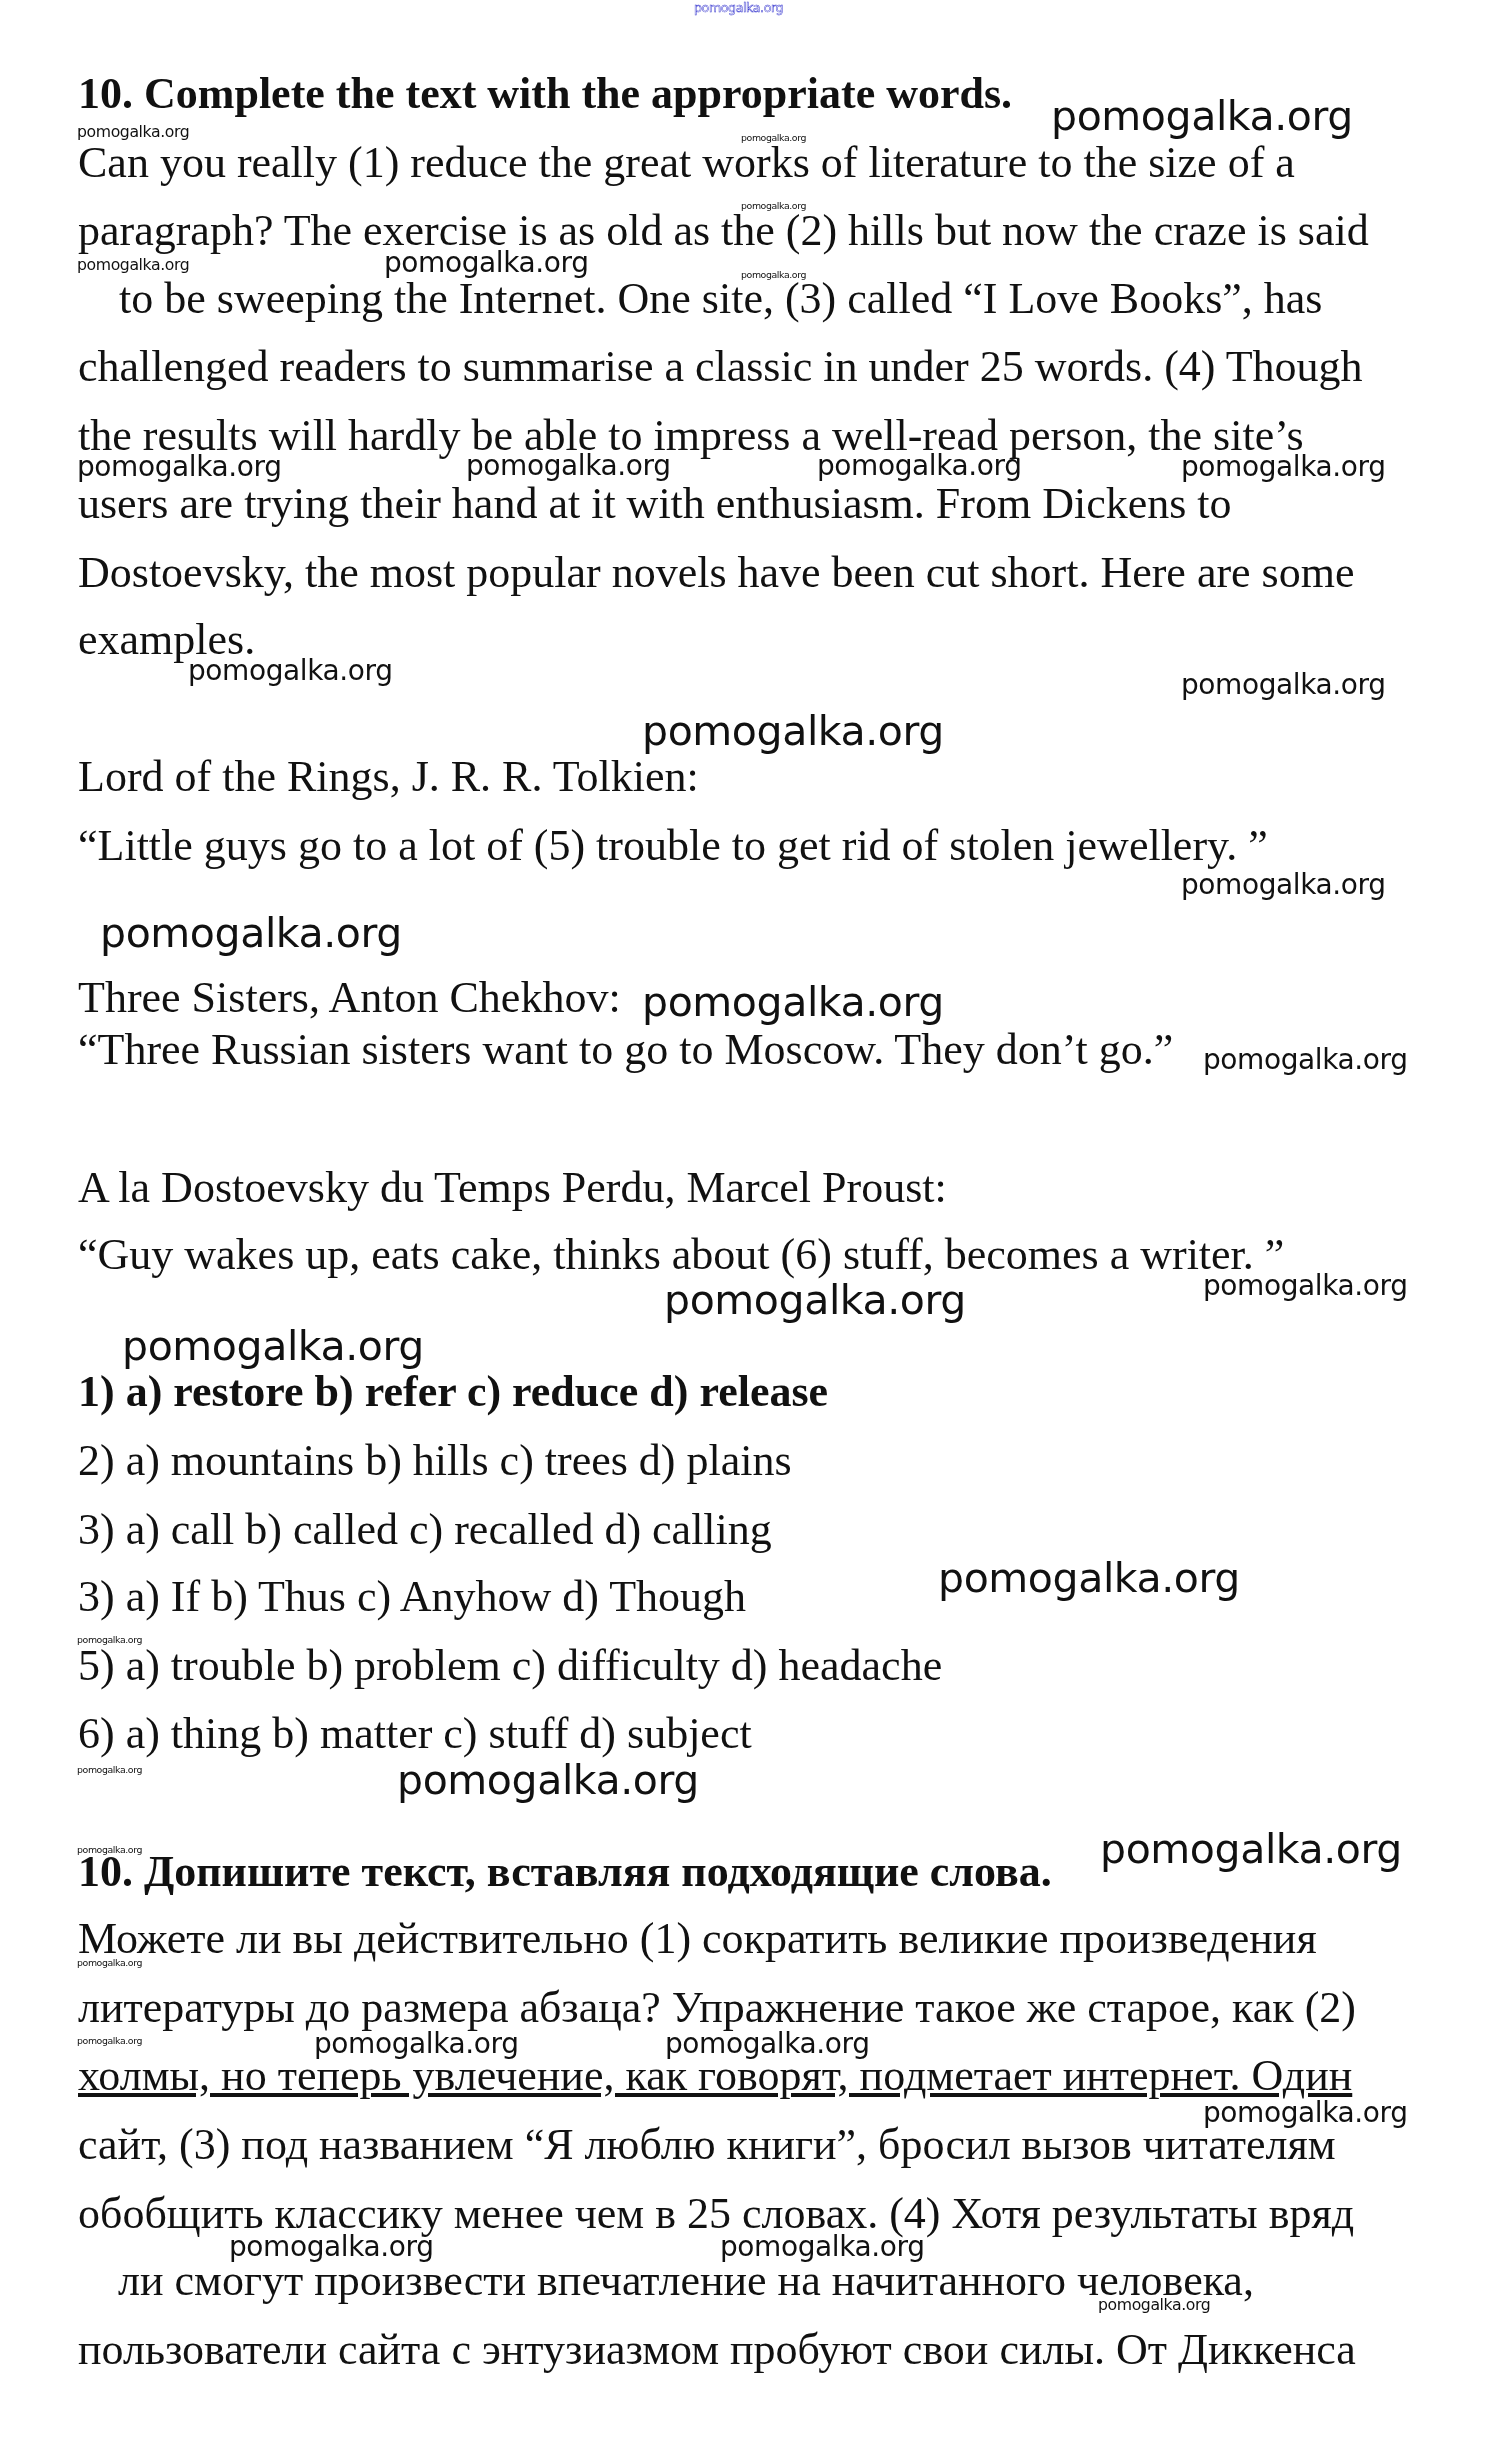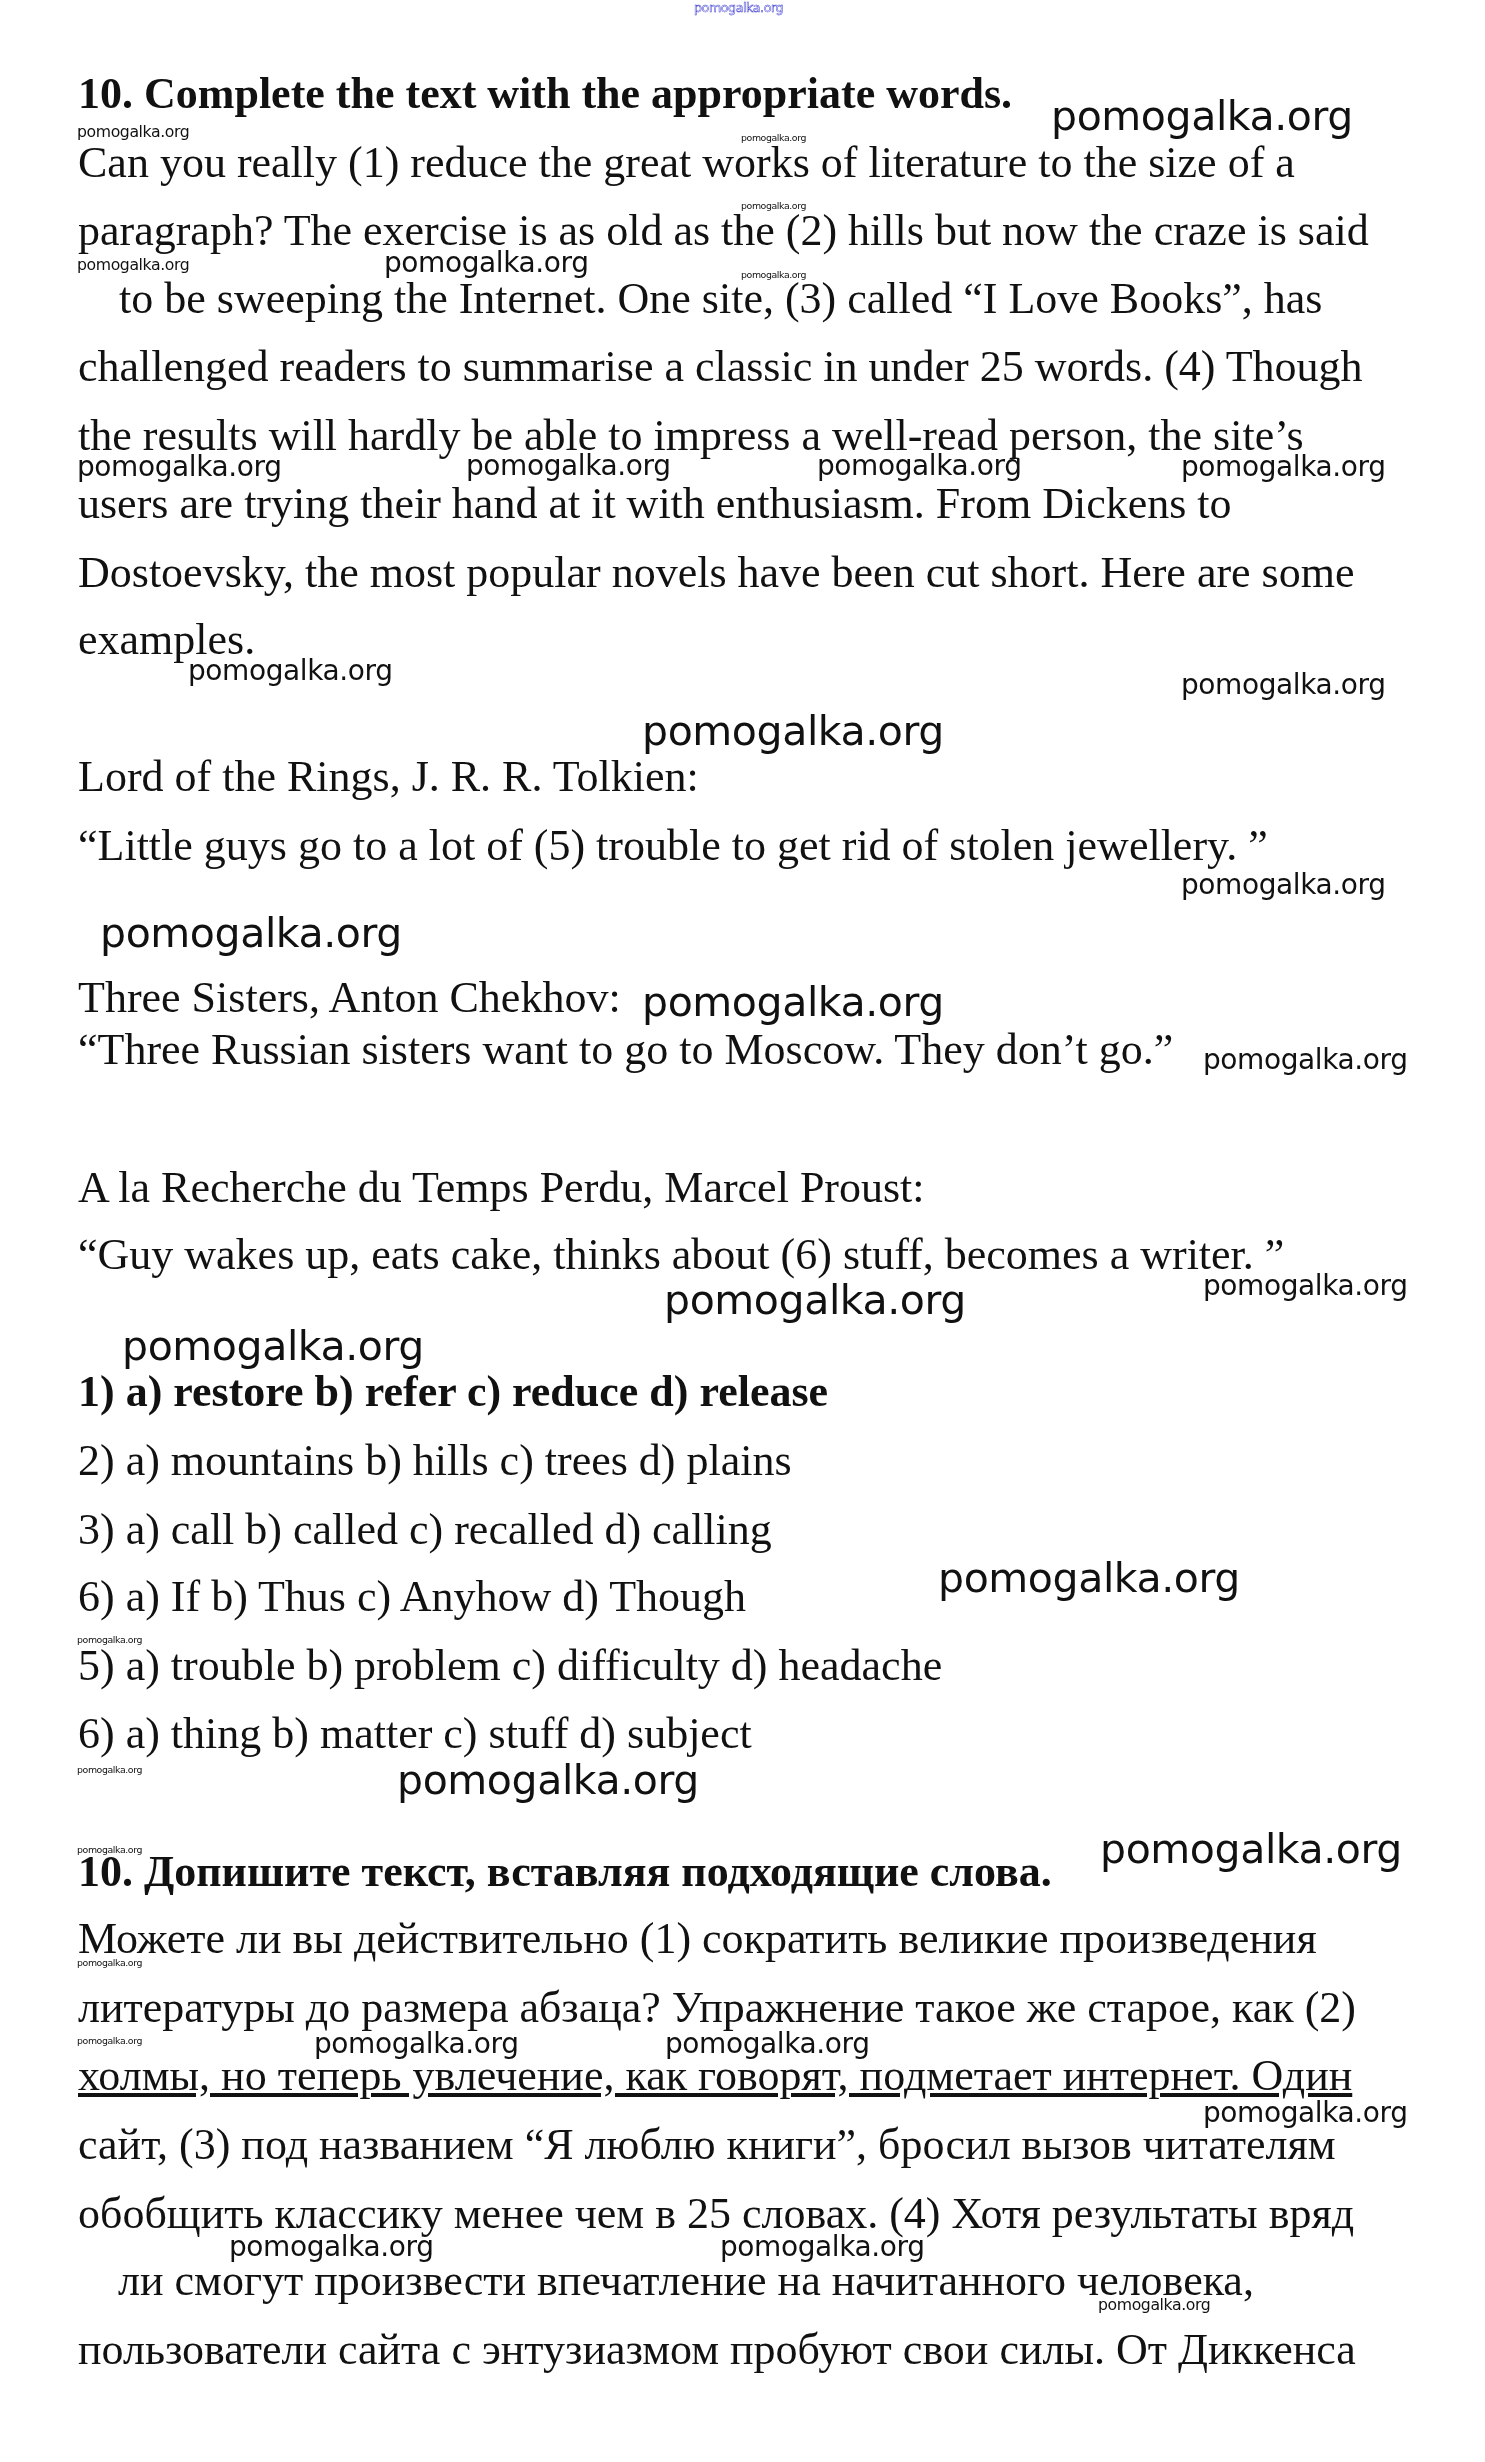--- a/index.html
+++ b/index.html
@@ -38,27 +38,27 @@
 <div class="line" style="top:367px;">challenged readers to summarise a classic in under 25 words. (4) Though</div>
 <div class="line" style="top:436px;">the results will hardly be able to impress a well-read person, the site’s</div>
 <div class="line" style="top:504px;">users are trying their hand at it with enthusiasm. From Dickens to</div>
 <div class="line" style="top:573px;">Dostoevsky, the most popular novels have been cut short. Here are some</div>
 <div class="line" style="top:640px;">examples.</div>
 
 <div class="line" style="top:777px;">Lord of the Rings, J. R. R. Tolkien:</div>
 <div class="line" style="top:846px;">“Little guys go to a lot of (5) trouble to get rid of stolen jewellery. ”</div>
 <div class="line" style="top:982px;margin-top:16px;">Three Sisters, Anton Chekhov:</div>
 <div class="line" style="top:1050px;">“Three Russian sisters want to go to Moscow. They don’t go.”</div>
-<div class="line" style="top:1188px;">A la Recherche du Temps Perdu, Marcel Proust:</div>
+<div class="line" style="top:1188px;">A la Dostoevsky du Temps Perdu, Marcel Proust:</div>
 <div class="line" style="top:1255px;">“Guy wakes up, eats cake, thinks about (6) stuff, becomes a writer. ”</div>
 
 <div class="line" style="top:1392px;font-weight:bold;">1) a) restore b) refer c) reduce d) release</div>
 <div class="line" style="top:1461px;">2) a) mountains b) hills c) trees d) plains</div>
 <div class="line" style="top:1530px;">3) a) call b) called c) recalled d) calling</div>
-<div class="line" style="top:1597px;">6) a) If b) Thus c) Anyhow d) Though</div>
+<div class="line" style="top:1597px;">3) a) If b) Thus c) Anyhow d) Though</div>
 <div class="line" style="top:1666px;">5) a) trouble b) problem c) difficulty d) headache</div>
 <div class="line" style="top:1734px;">6) a) thing b) matter c) stuff d) subject</div>
 
 <div class="line title" style="top:1872px;">10. Допишите текст, вставляя подходящие слова.</div>
 <div class="line" style="top:1939px;">Можете ли вы действительно (1) сократить великие произведения</div>
 <div class="line" style="top:2008px;">литературы до размера абзаца? Упражнение такое же старое, как (2)</div>
 <div class="line" style="top:2076px;text-decoration:underline;">холмы, но теперь увлечение, как говорят, подметает интернет. Один</div>
 <div class="line" style="top:2145px;">сайт, (3) под названием “Я люблю книги”, бросил вызов читателям</div>
 <div class="line" style="top:2214px;">обобщить классику менее чем в 25 словах. (4) Хотя результаты вряд</div>
 <div class="line" style="top:2281px;margin-left:40px;">ли смогут произвести впечатление на начитанного человека,</div>

